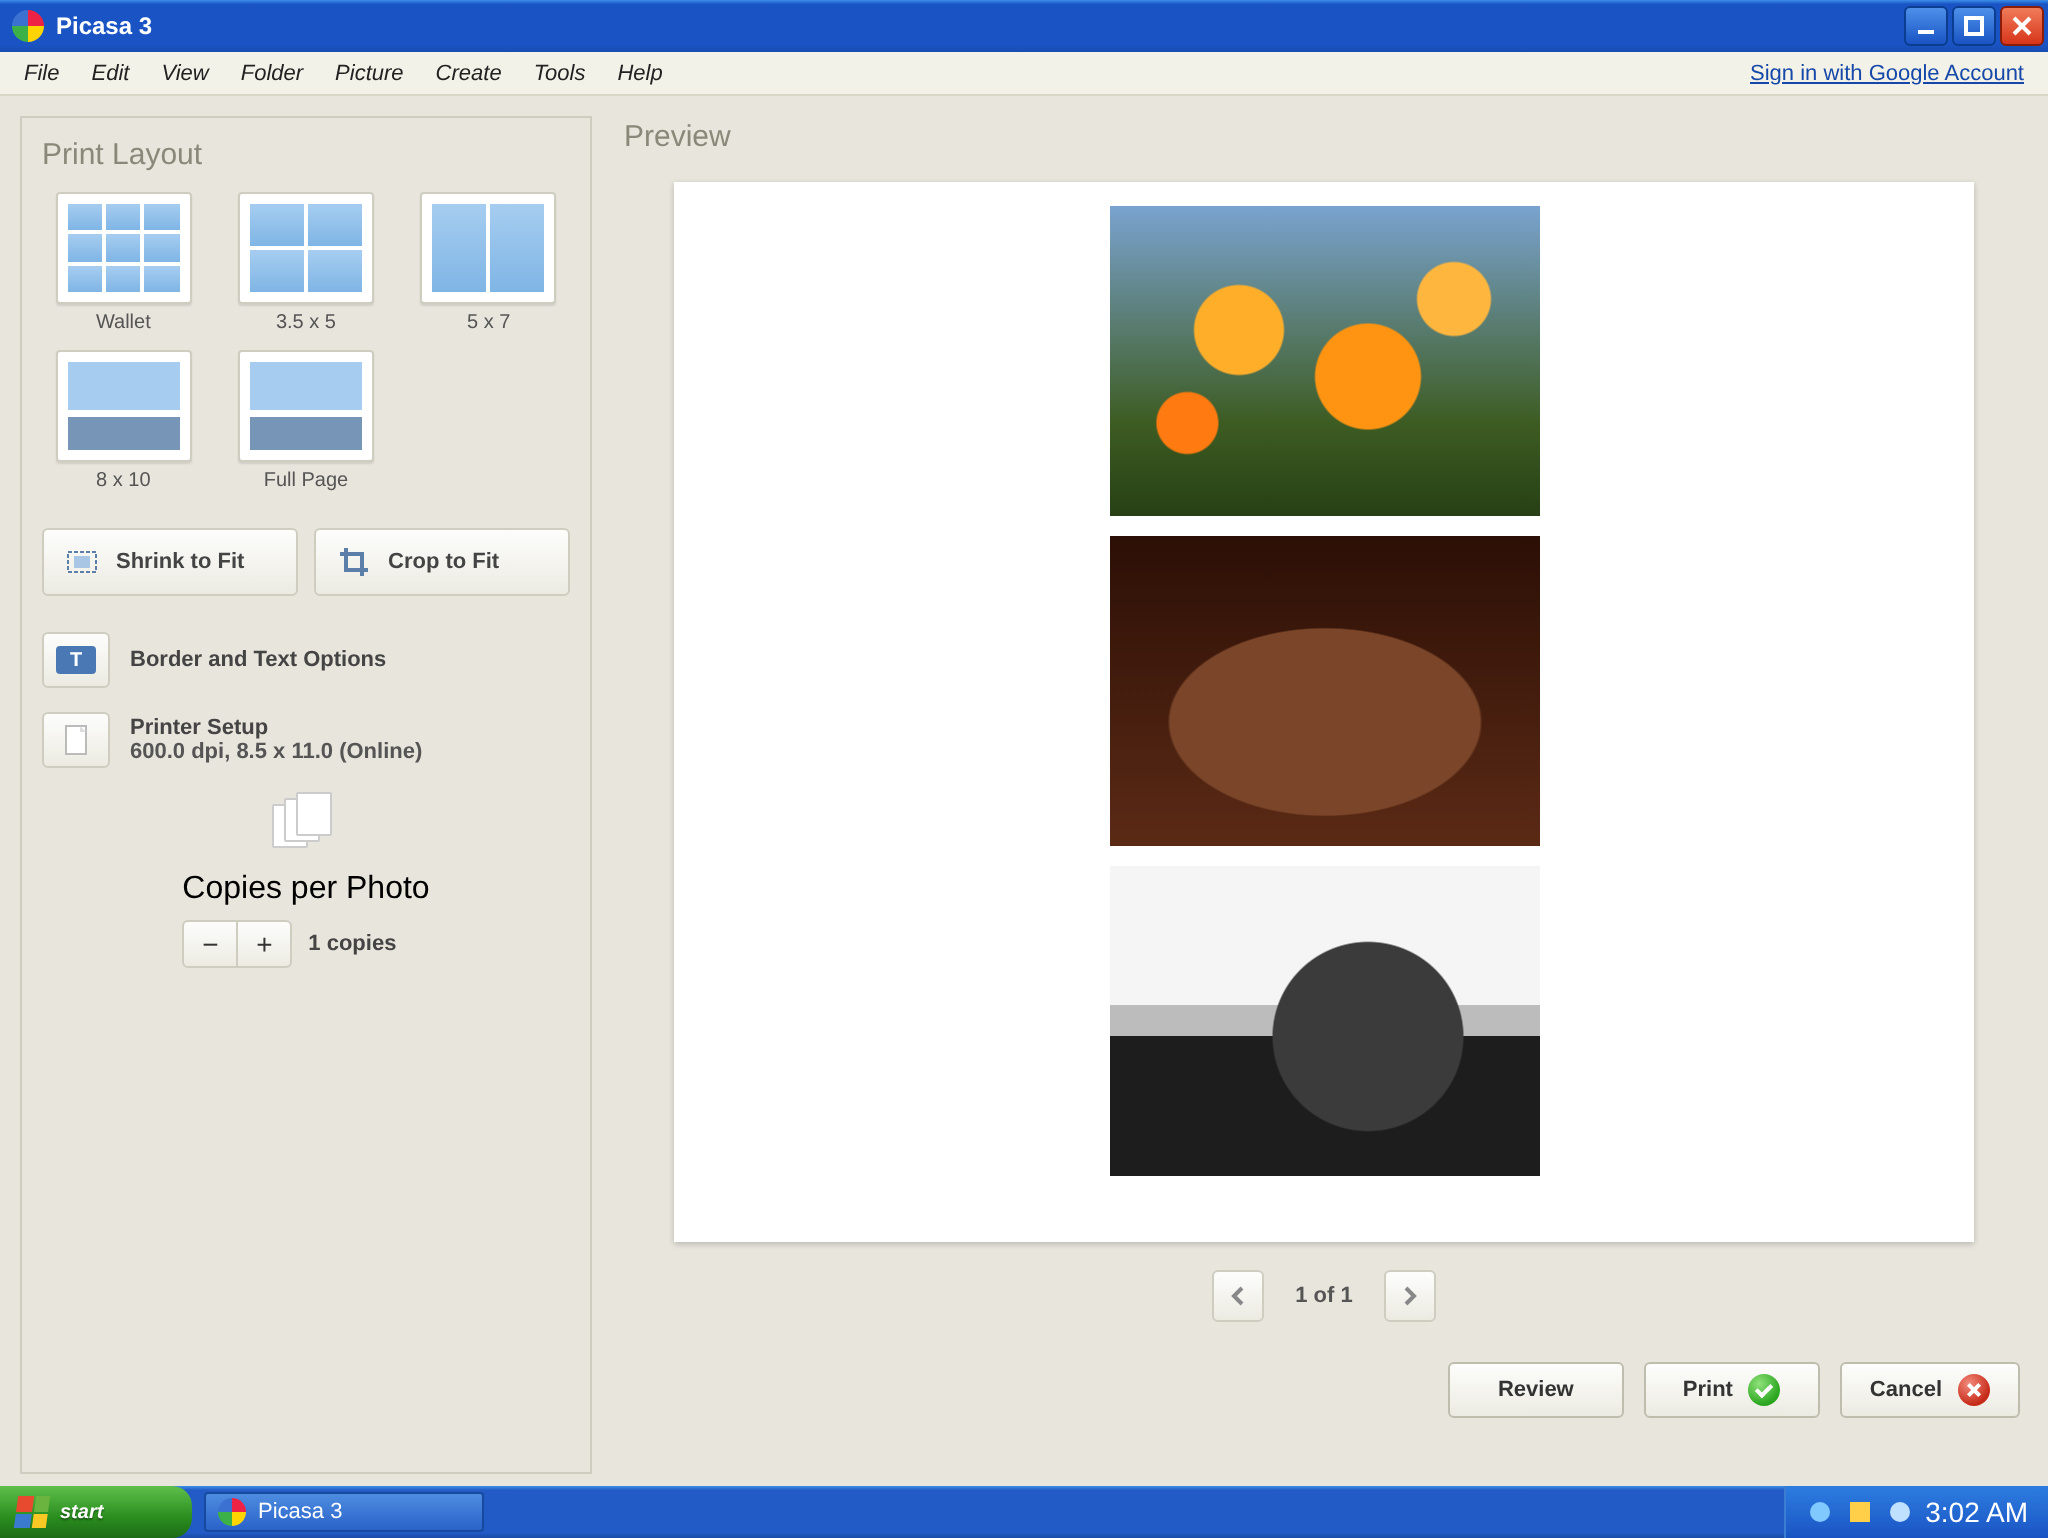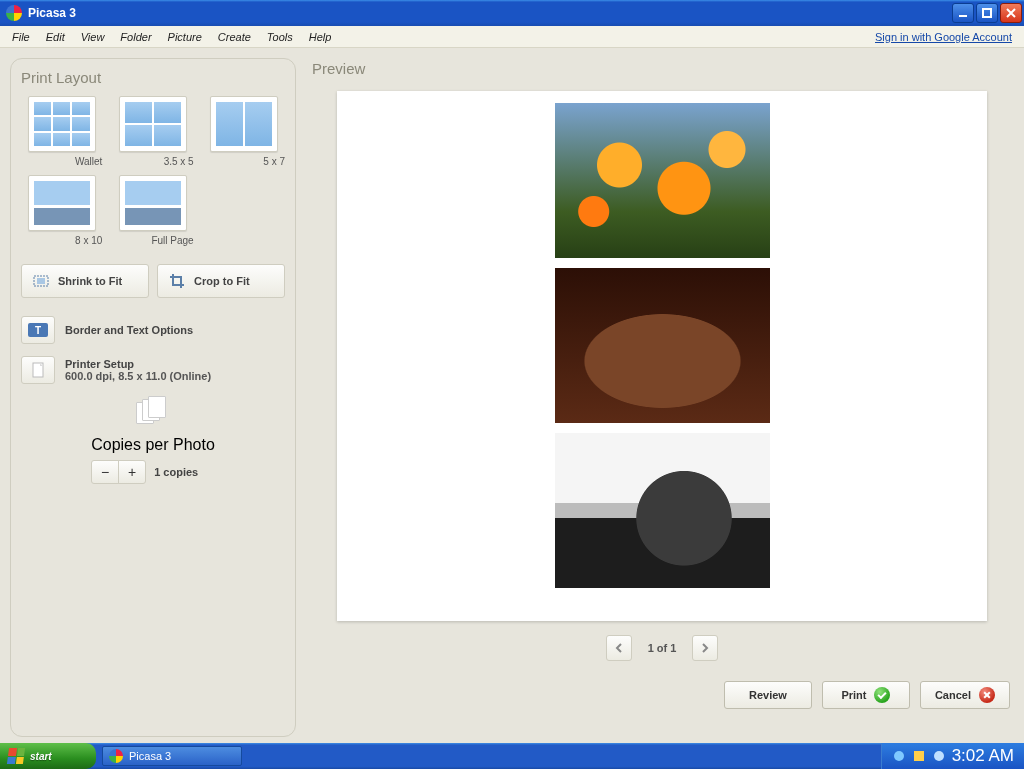--- a/index.html
+++ b/index.html
@@ -34,29 +34,29 @@
 
   
   .appbody {
     height: 695px; background: #e7e5dc;
     display: flex; padding: 10px 10px 6px 10px; gap: 14px;
   }
 
   
   .leftpanel {
     width: 286px;
-    border: 1px solid #cfcdc0; border-radius: 12px;
+    border: 1px solid #cfcdc0; border-radius: 0;
     background: #e7e5dc;
     padding: 8px 10px 12px 10px;
     position: relative;
   }
   .section-title { color: #8a8879; font-size: 15px; margin: 2px 0 10px 0; font-weight: normal; }
 
   .layout-grid { display: grid; grid-template-columns: repeat(3, 1fr); gap: 8px 10px; margin-bottom: 18px; }
-  .layout-opt { text-align: right; font-size: 10px; color: #555; cursor: pointer; }
+  .layout-opt { text-align: center; font-size: 10px; color: #555; cursor: pointer; }
   .layout-thumb {
     width: 68px; height: 56px; margin: 0 auto 4px auto;
     background: #fff; border: 1px solid #cfcdc0; border-radius: 2px;
     box-shadow: 0 1px 1px rgba(0,0,0,0.1);
     padding: 5px;
   }
   .layout-thumb .inner { width: 100%; height: 100%; display: grid; gap: 2px; }
   .cell { background: linear-gradient(#a6cdf0,#7fb5e5); }
   .mountain { background: linear-gradient(to bottom, #a6cdf0 0 55%, #fff 55% 62%, #7795b6 62% 100%); }
 
@@ -147,21 +147,21 @@
     width:96px; background:linear-gradient(to bottom, #5fbf4a 0%, #2a8e1f 60%, #1d6b16 100%);
     border-top-right-radius:10px; border-bottom-right-radius:10px;
     display:flex; align-items:center; color:#fff; font-style:italic; font-weight:bold; font-size:10px;
     padding-left:8px; gap:6px; cursor:pointer;
     text-shadow:0 1px 1px rgba(0,0,0,0.4);
   }
   .startbtn .winlogo{width:16px;height:16px;display:grid;grid-template-columns:1fr 1fr;grid-template-rows:1fr 1fr;gap:1px;transform:skewX(-8deg);}
   .startbtn .winlogo span:nth-child(1){background:#e74a2f;} .startbtn .winlogo span:nth-child(2){background:#6ab43f;} .startbtn .winlogo span:nth-child(3){background:#3a7bd0;} .startbtn .winlogo span:nth-child(4){background:#f8c825;}
   .taskbtn { margin:3px 0 3px 6px; padding:0 14px 0 6px; background:linear-gradient(#4d8de0,#2a62c8); border:1px solid #154a9e; border-radius:2px; display:flex; align-items:center; gap:6px; color:#fff; font-size:11px; cursor:pointer; min-width:140px;}
   .taskbtn .picasa-logo{width:14px;height:14px;border-radius:50%;background:conic-gradient(#e24 0 25%,#ffd400 0 50%,#3bb148 0 75%,#3b72d1 0 100%);}
-  .tray { margin-left:auto; background:linear-gradient(#2d7de0,#1a54c4); padding:0 10px; display:flex; align-items:center; gap:6px; color:#fff; font-size:17px; border-left:1px solid #3b7dd0;}
+  .tray { margin-left:auto; background:linear-gradient(#2d7de0,#1a54c4); padding:0 10px; display:flex; align-items:center; gap:6px; color:#fff; font-size:14px; border-left:1px solid #3b7dd0;}
   .tray-icon{width:14px;height:14px;}
 </style>
 </head>
 <body>
 
 <div class="titlebar">
   <div class="picasa-logo"></div>
   <div class="title">Picasa 3</div>
   <div class="winbtn">
       <svg viewBox="0 0 12 12">

